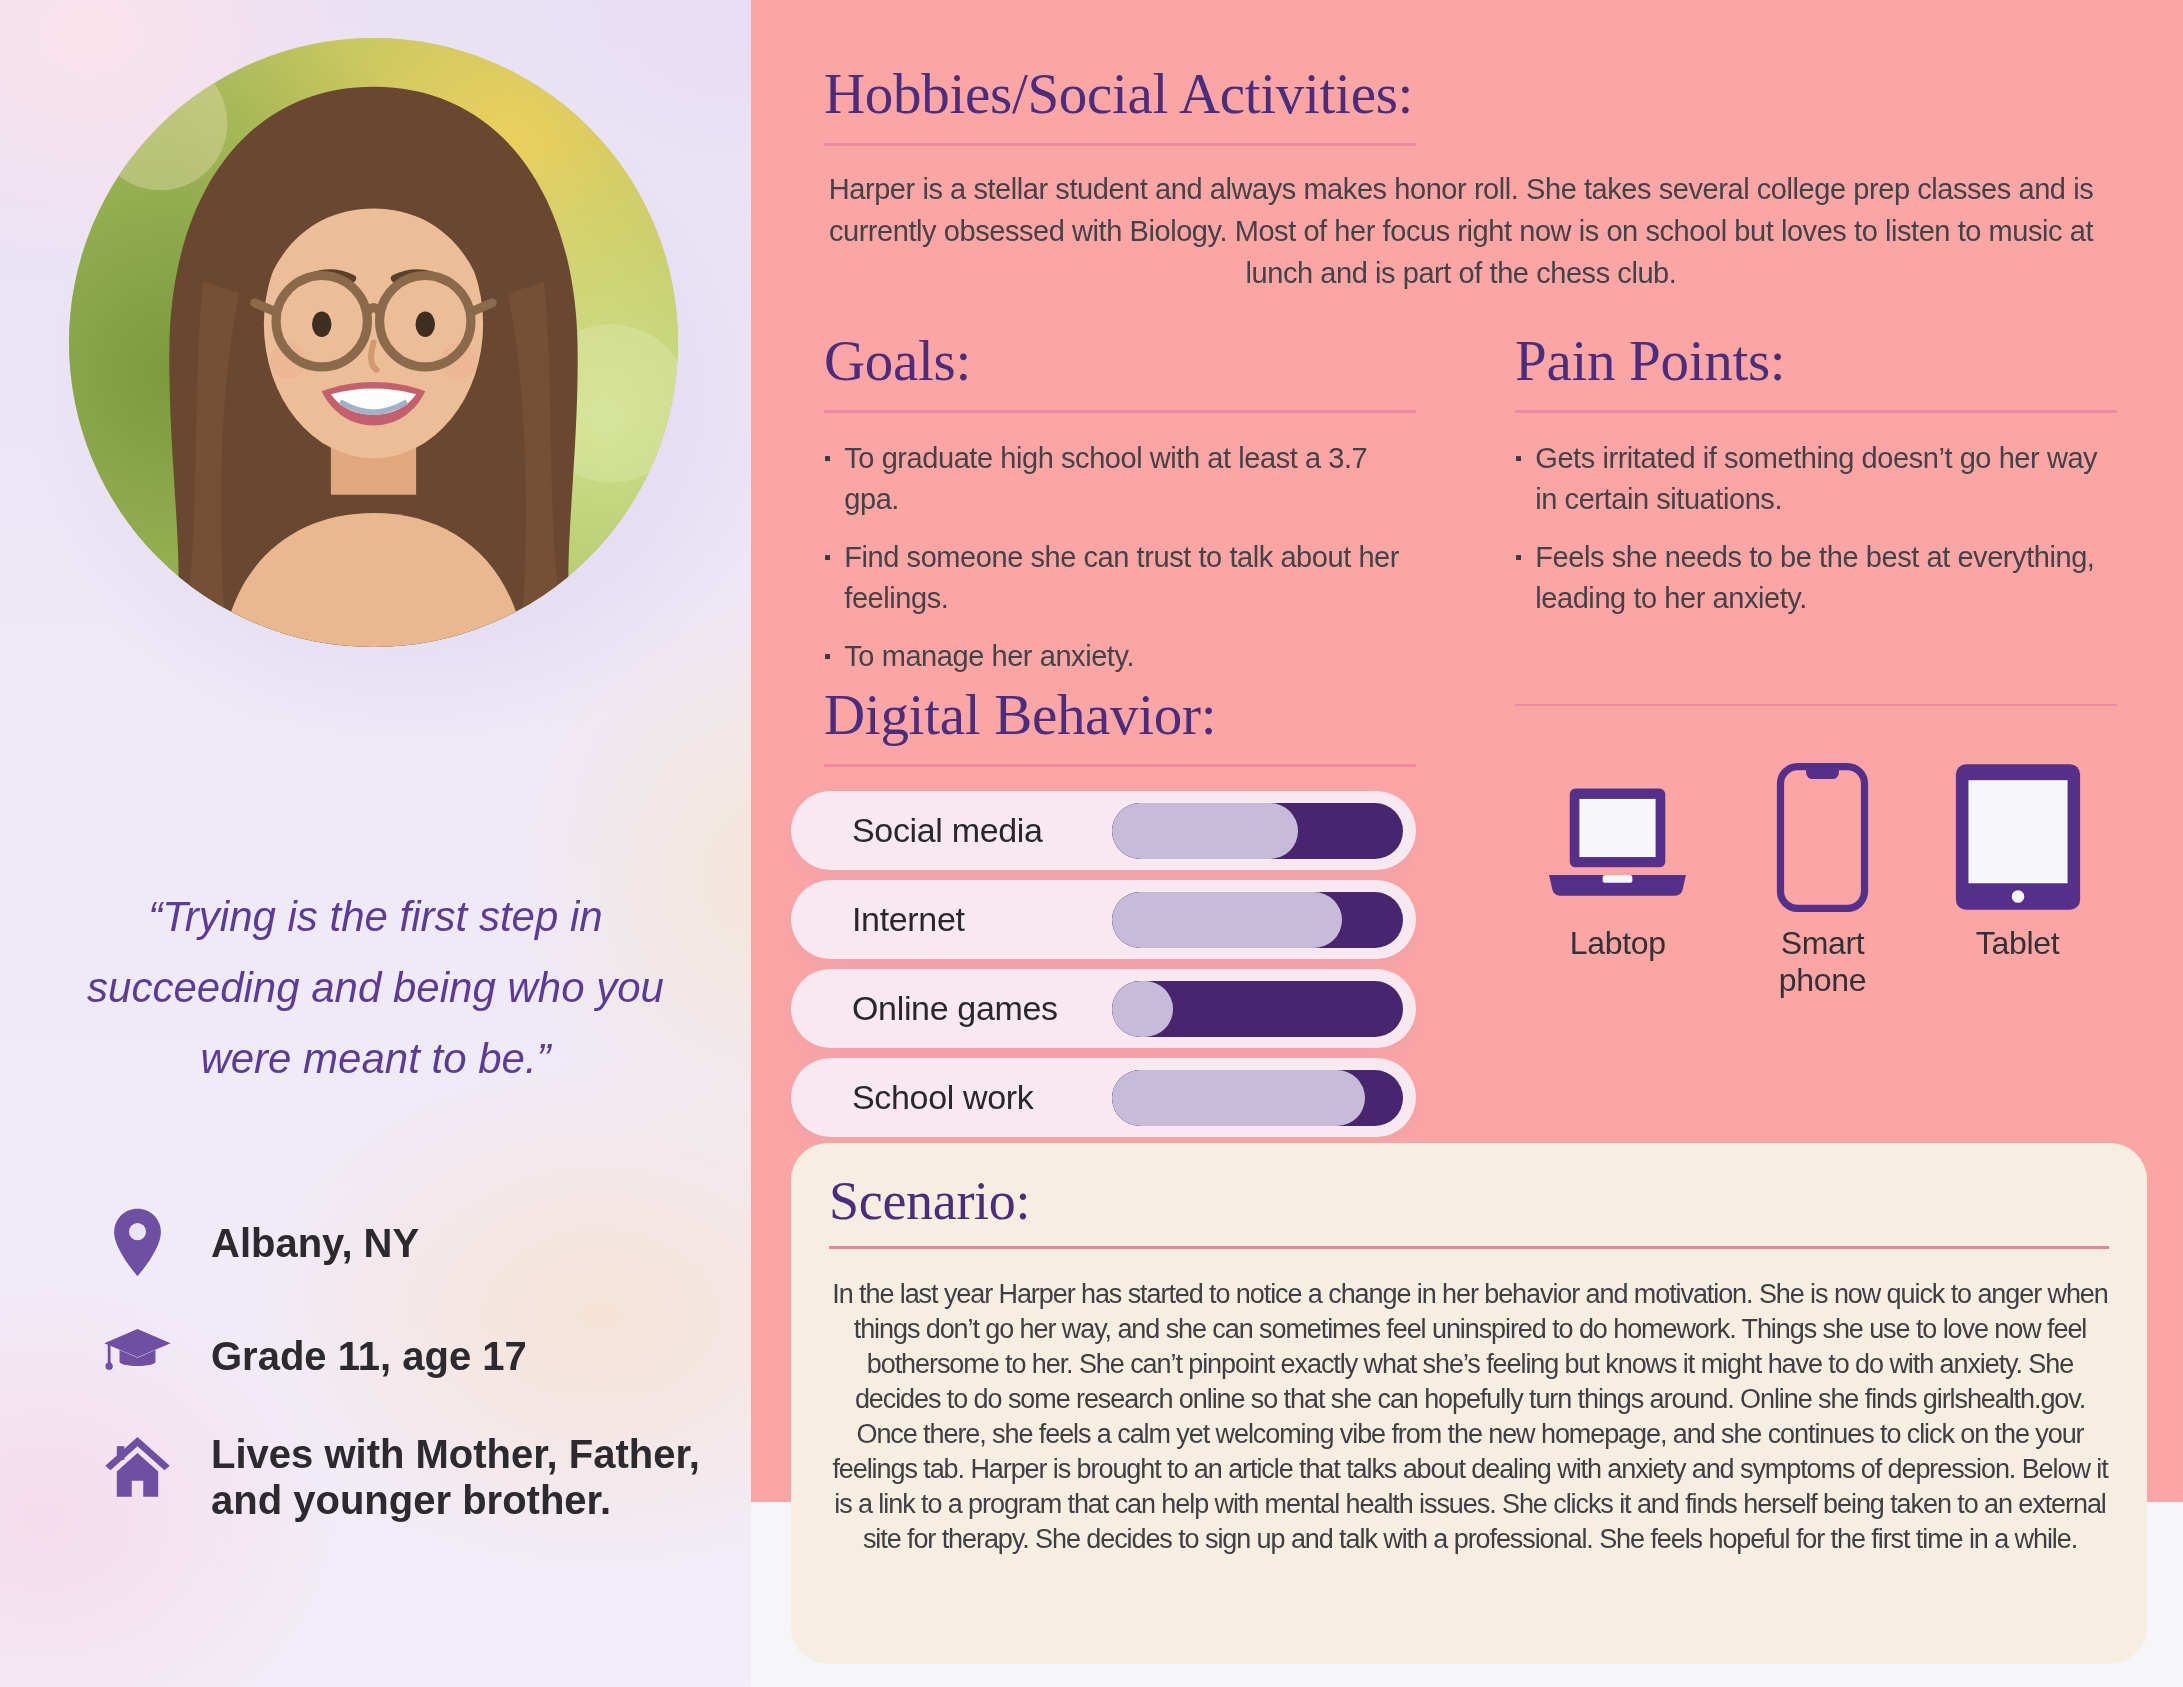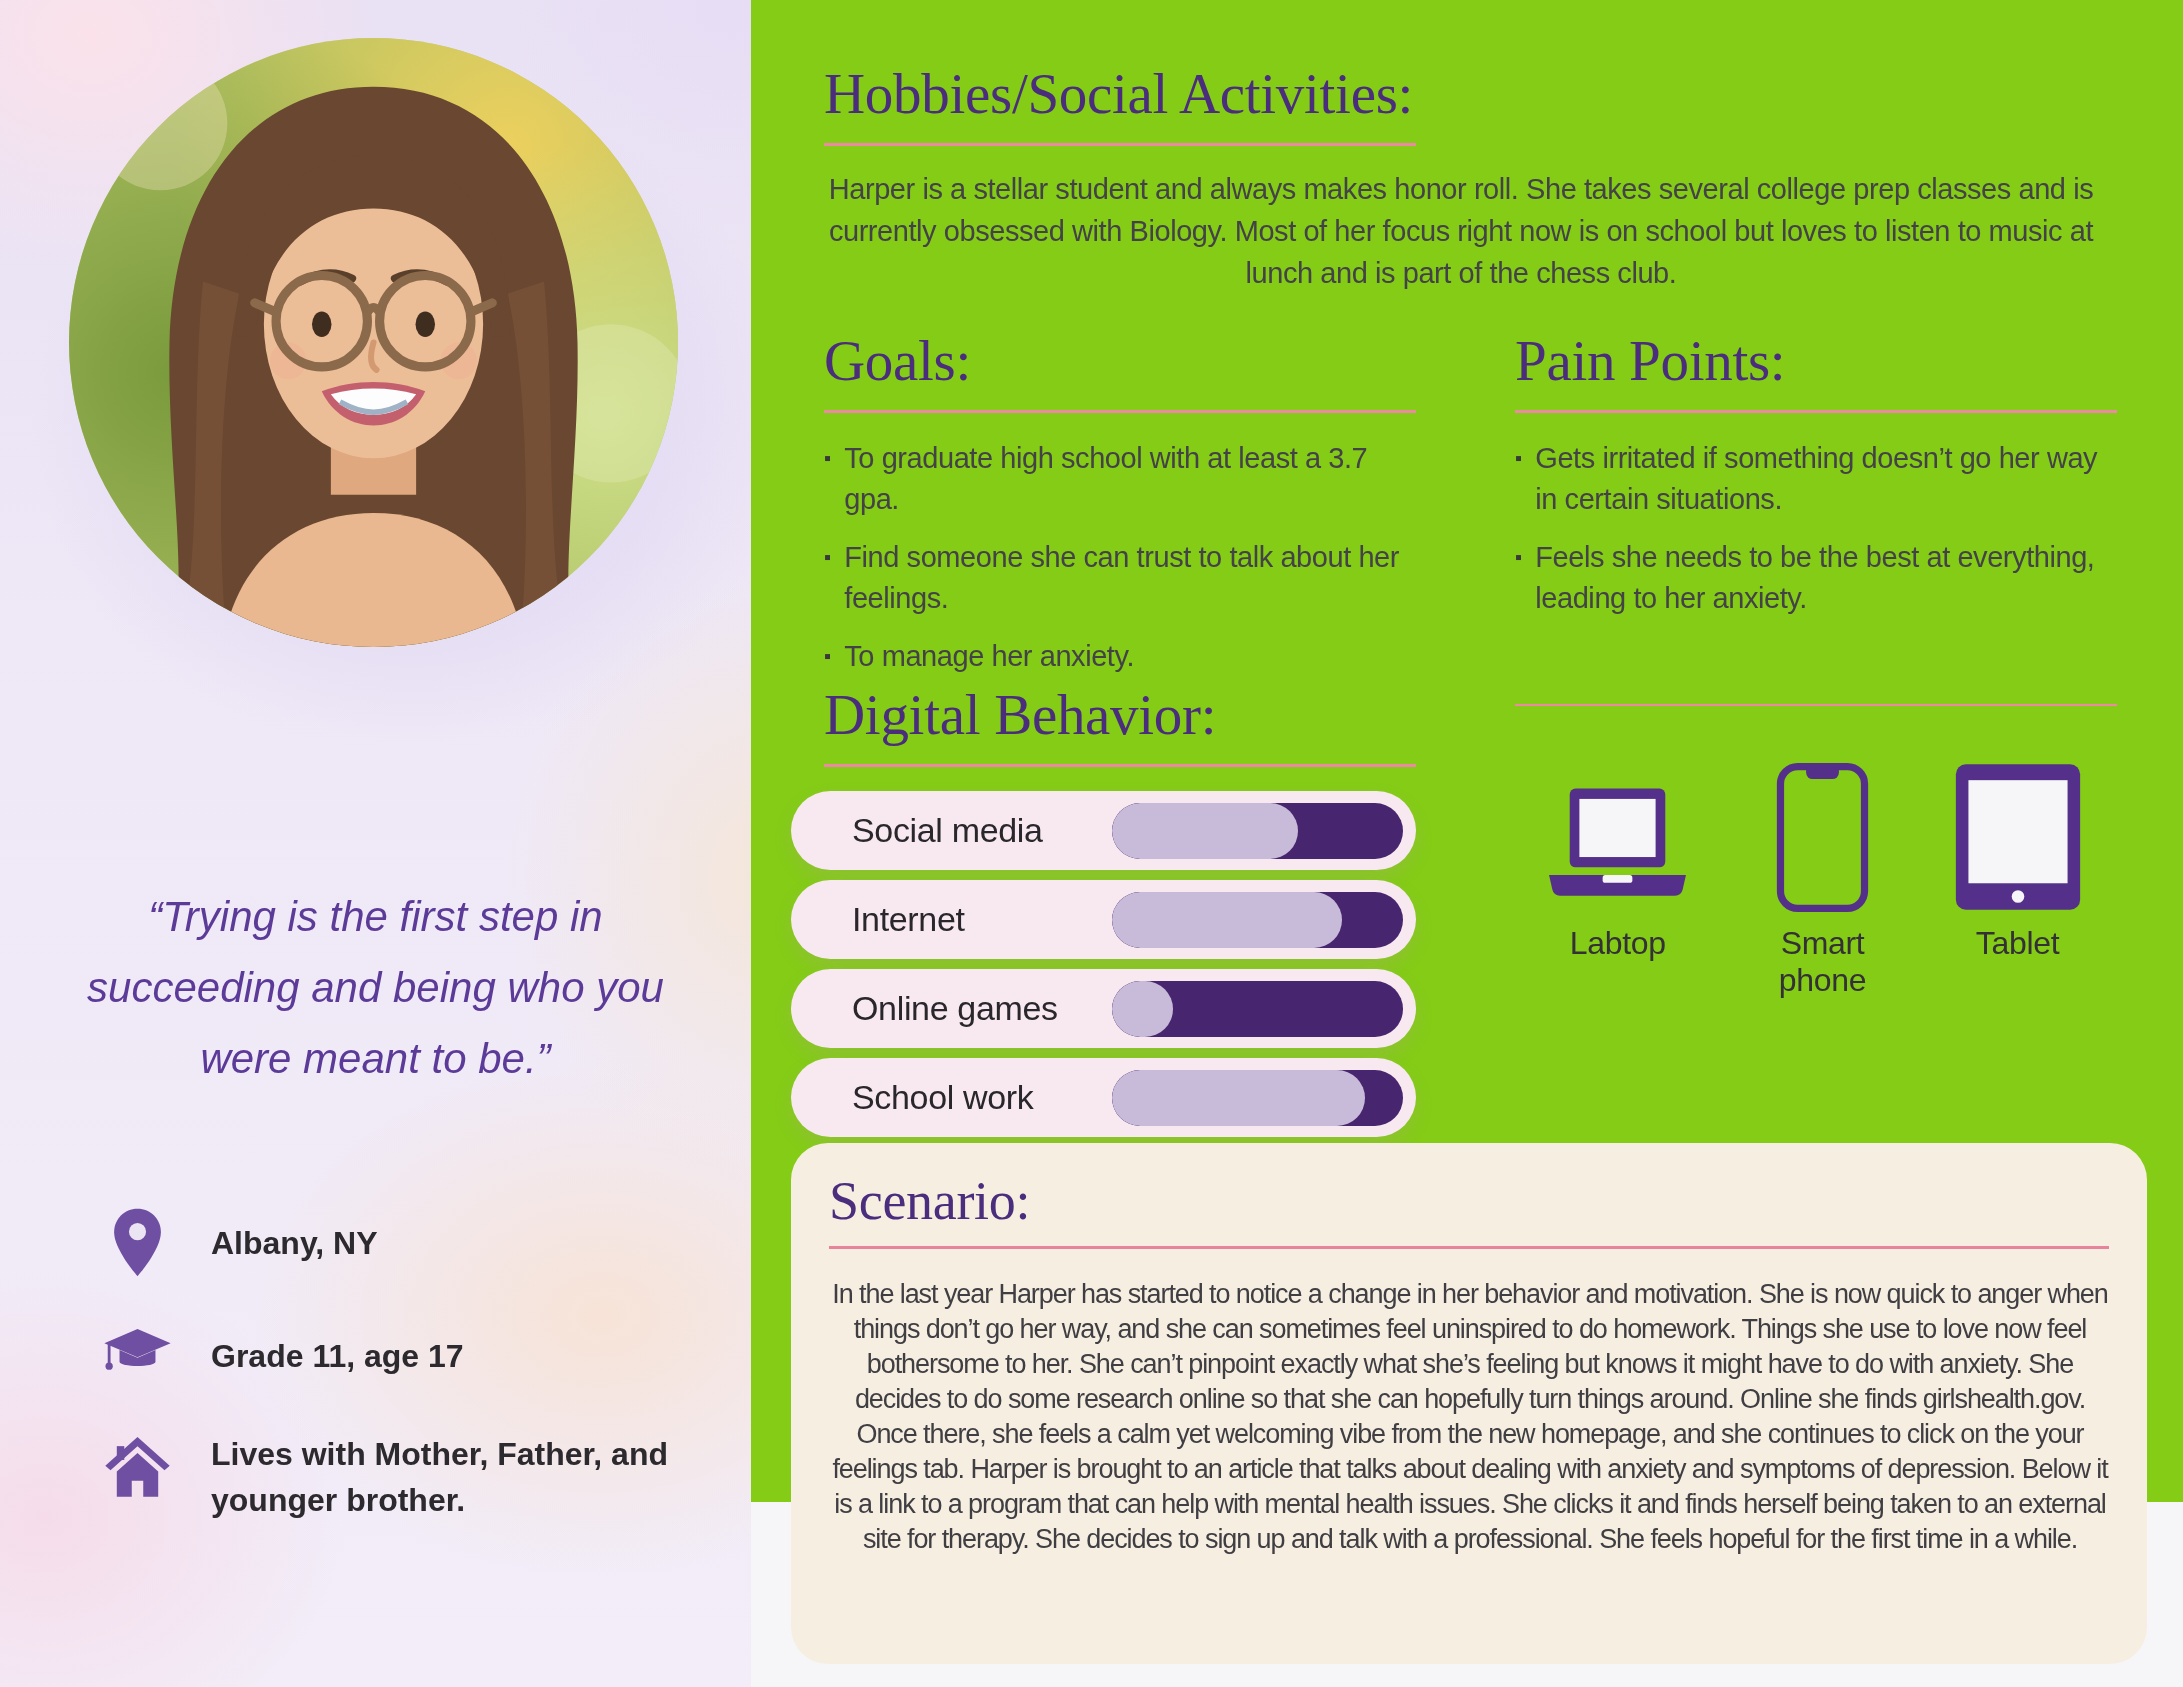--- a/index.html
+++ b/index.html
@@ -24,24 +24,24 @@
         font-family:"Liberation Serif",serif;font-size:70px;line-height:1.05;
         color:#563794;letter-spacing:-0.7px;}
   .quote{position:absolute;left:76px;top:881px;width:599px;text-align:center;
          font-family:Liberation Sans, sans-serif;font-style:italic;font-size:42px;
          line-height:71px;color:#5c3b98;}
   .info{position:absolute;left:101px;top:1205px;width:602px;display:flex;
         flex-direction:column;gap:42px;}
   .info-row{display:flex;gap:37px;align-items:center;}
   .info-row.top{align-items:flex-start;}
   .info-icon{flex:none;width:73px;display:flex;justify-content:center;}
-  .info-text{font-size:32px;font-weight:bold;line-height:46px;color:#2c2a2e;}
+  .info-text{font-size:40px;font-weight:bold;line-height:46px;color:#2c2a2e;}
 
   
-  #content{position:absolute;left:751px;top:0;width:1432px;height:1502px;background:#84cc16;}
+  #content{position:absolute;left:751px;top:0;width:1432px;height:1502px;background:#fca5a5;}
   .h-serif{font-family:"Liberation Serif",serif;font-weight:400;color:#4b2d7d;
            font-size:57px;line-height:1.06;margin:0;letter-spacing:-0.3px;}
   .rule{height:2.6px;background:#ed8aa3;margin-top:18.5px;}
   .block{position:absolute;}
   #hobbies{left:73px;top:64px;width:1297px;}
   .para{margin:22.5px 0 0 0;font-size:29px;line-height:42px;letter-spacing:-0.015em;
         color:#434247;text-align:center;}
   #hobbies .para{width:1274px;}
 
   #goals{left:73px;top:331px;width:592px;}

